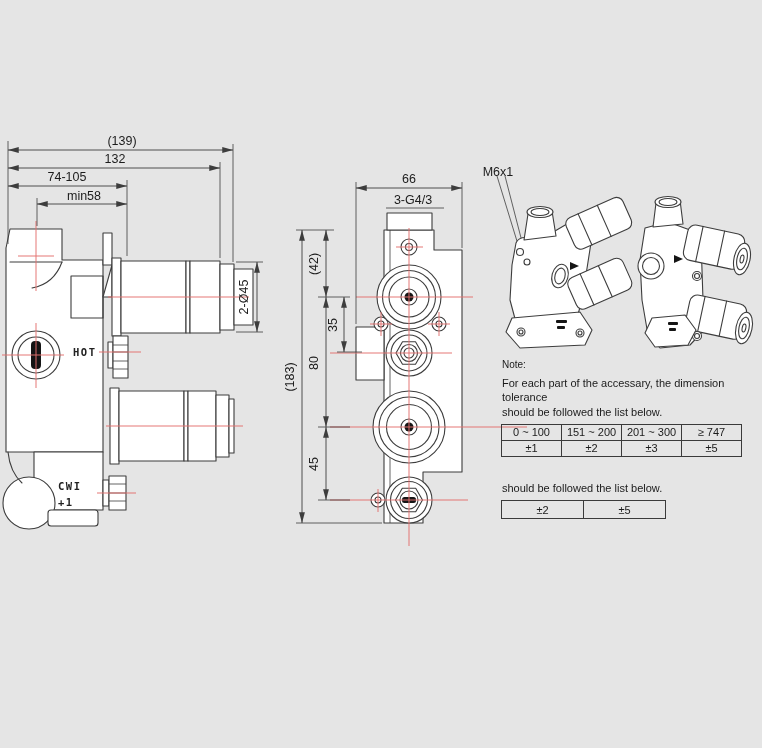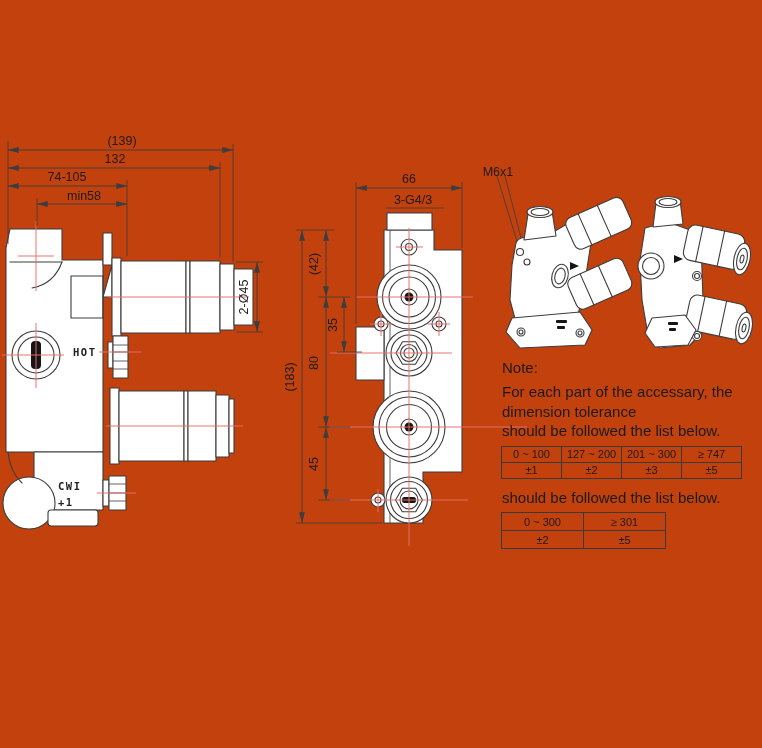--- a/index.html
+++ b/index.html
@@ -1,32 +1,32 @@
 <!DOCTYPE html>
 <html><head>
 <meta charset="utf-8">
 <style>
   html,body{margin:0;padding:0;background:#fff;}
-  #canvas{position:relative;width:762px;height:748px;background:#c2410c;overflow:hidden;
+  #canvas{position:relative;width:762px;height:748px;background:#e5e5e5;overflow:hidden;
           font-family:"Liberation Sans",sans-serif;}
   svg{position:absolute;left:0;top:0;}
   .fw{fill:#ffffff;stroke:#3d3d3d;stroke-width:1.1;stroke-linejoin:round;}
   .ln{fill:none;stroke:#3d3d3d;stroke-width:1.1;stroke-linejoin:round;stroke-linecap:round;}
   .thin{fill:none;stroke:#3d3d3d;stroke-width:0.8;}
   .dim{stroke:#3d3d3d;stroke-width:0.9;fill:none;}
   .ext{stroke:#3d3d3d;stroke-width:0.8;fill:none;}
   .red{stroke:#e4706e;stroke-width:0.95;fill:none;}
   .blk{fill:#151515;stroke:none;}
   .dtx{font:12.5px "Liberation Sans",sans-serif;fill:#1c1c1c;text-anchor:middle;}
   .cast{font:bold 10.5px "DejaVu Sans Mono",monospace;fill:#222;letter-spacing:1.5px;}
   
   .notes{position:absolute;left:501px;top:359px;width:260px;color:#1b1b1b;}
-  .note-title{font-size:15px;margin:0 0 6px 1px;}
-  .note-para{font-size:15px;line-height:1.3;margin:0 0 0 1px;}
-  table.tol{border-collapse:collapse;margin-top:5px;margin-bottom:9px;}
+  .note-title{font-size:10px;margin:0 0 6px 1px;}
+  .note-para{font-size:11px;line-height:1.3;margin:0 0 0 1px;}
+  table.tol{border-collapse:collapse;margin-top:5px;margin-bottom:24px;}
   table.tol td{border:1px solid #3a3a3a;text-align:center;font-size:11px;
                padding:0;height:15px;color:#1b1b1b;}
   table.t1 td{width:59px;}
   table.t2 td{width:81px;height:17px;}
 </style>
 </head>
 <body>
 
 <div id="canvas">
 
@@ -278,39 +278,35 @@
 </svg>
 
 <div class="notes">
   <div class="note-title">Note:</div>
   <div class="note-para">For each part of the accessary, the dimension tolerance</div>
   <div class="note-para">should be followed the list below.</div>
   <table class="tol t1">
     <tbody>
           <tr>
       <td>0 ~ 100</td>
-      <td>127 ~ 200</td>
+      <td>151 ~ 200</td>
       <td>201 ~ 300</td>
       <td>≥ 747</td>
     </tr>
     <tr>
       <td>±1</td>
       <td>±2</td>
       <td>±3</td>
       <td>±5</td>
     </tr>
   </tbody>
       </table>
   <div class="note-para">should be followed the list below.</div>
   <table class="tol t2">
     <tbody>
-          <tr>
-      <td>0 ~ 300</td>
-      <td>≥ 301</td>
-    </tr>
     <tr>
       <td>±2</td>
       <td>±5</td>
     </tr>
   </tbody>
       </table>
 </div>
 
 </div>
 

